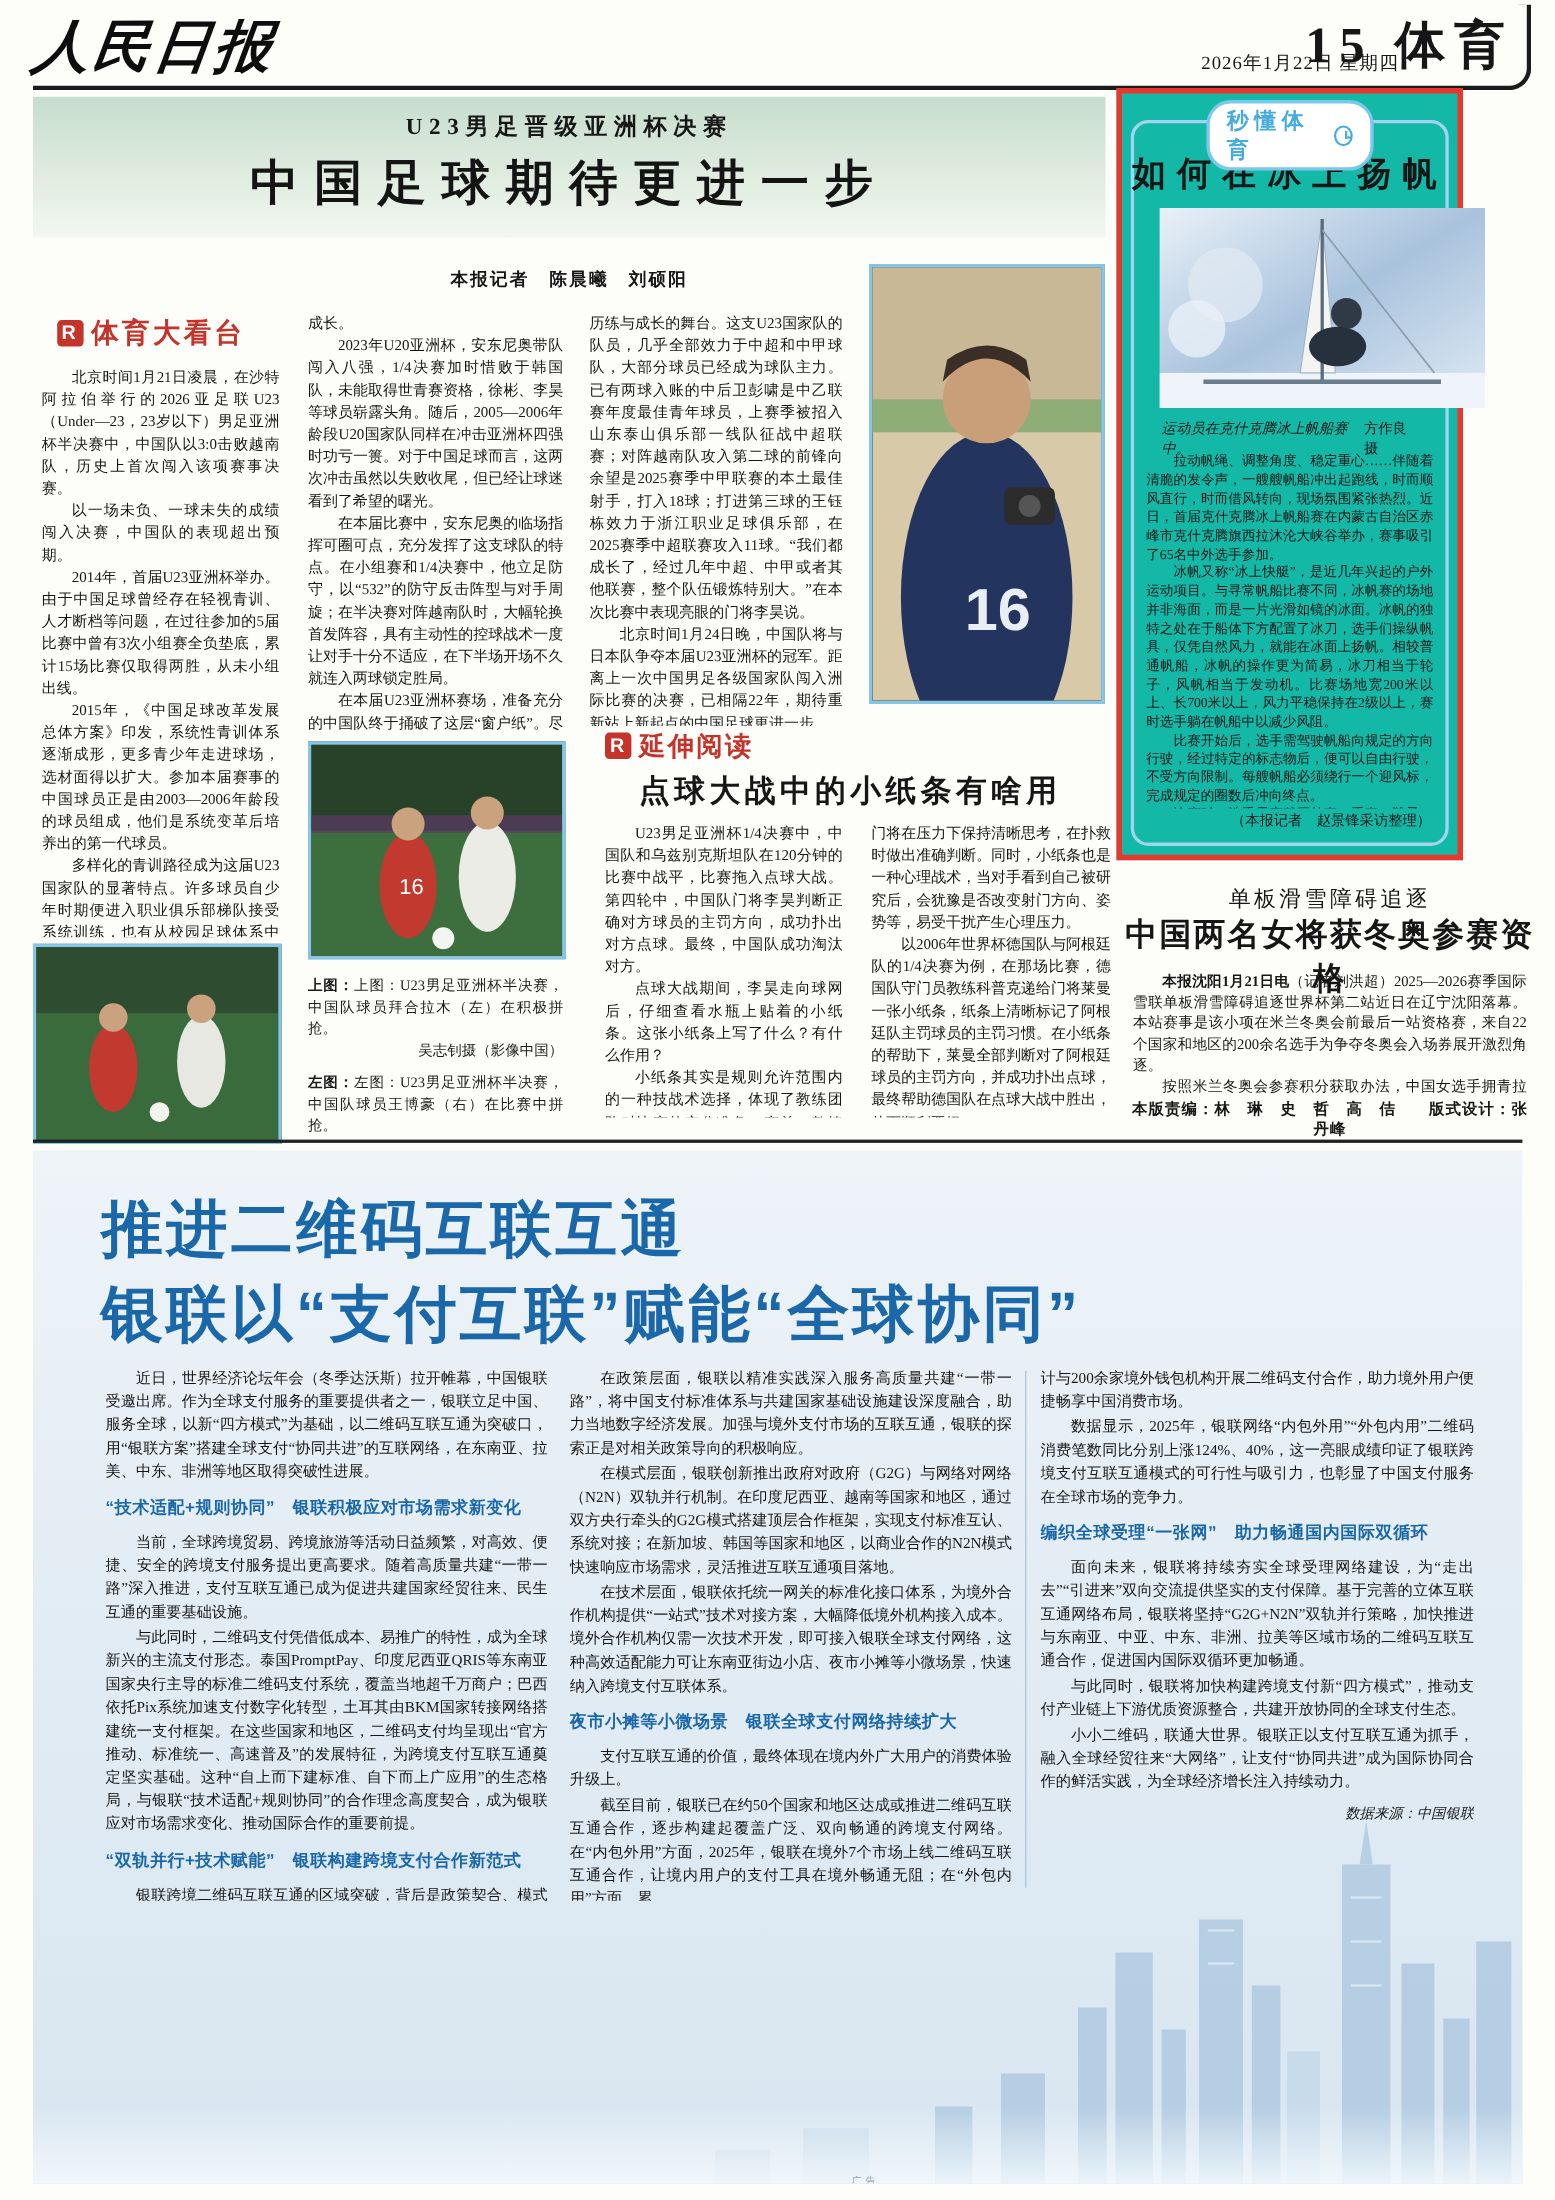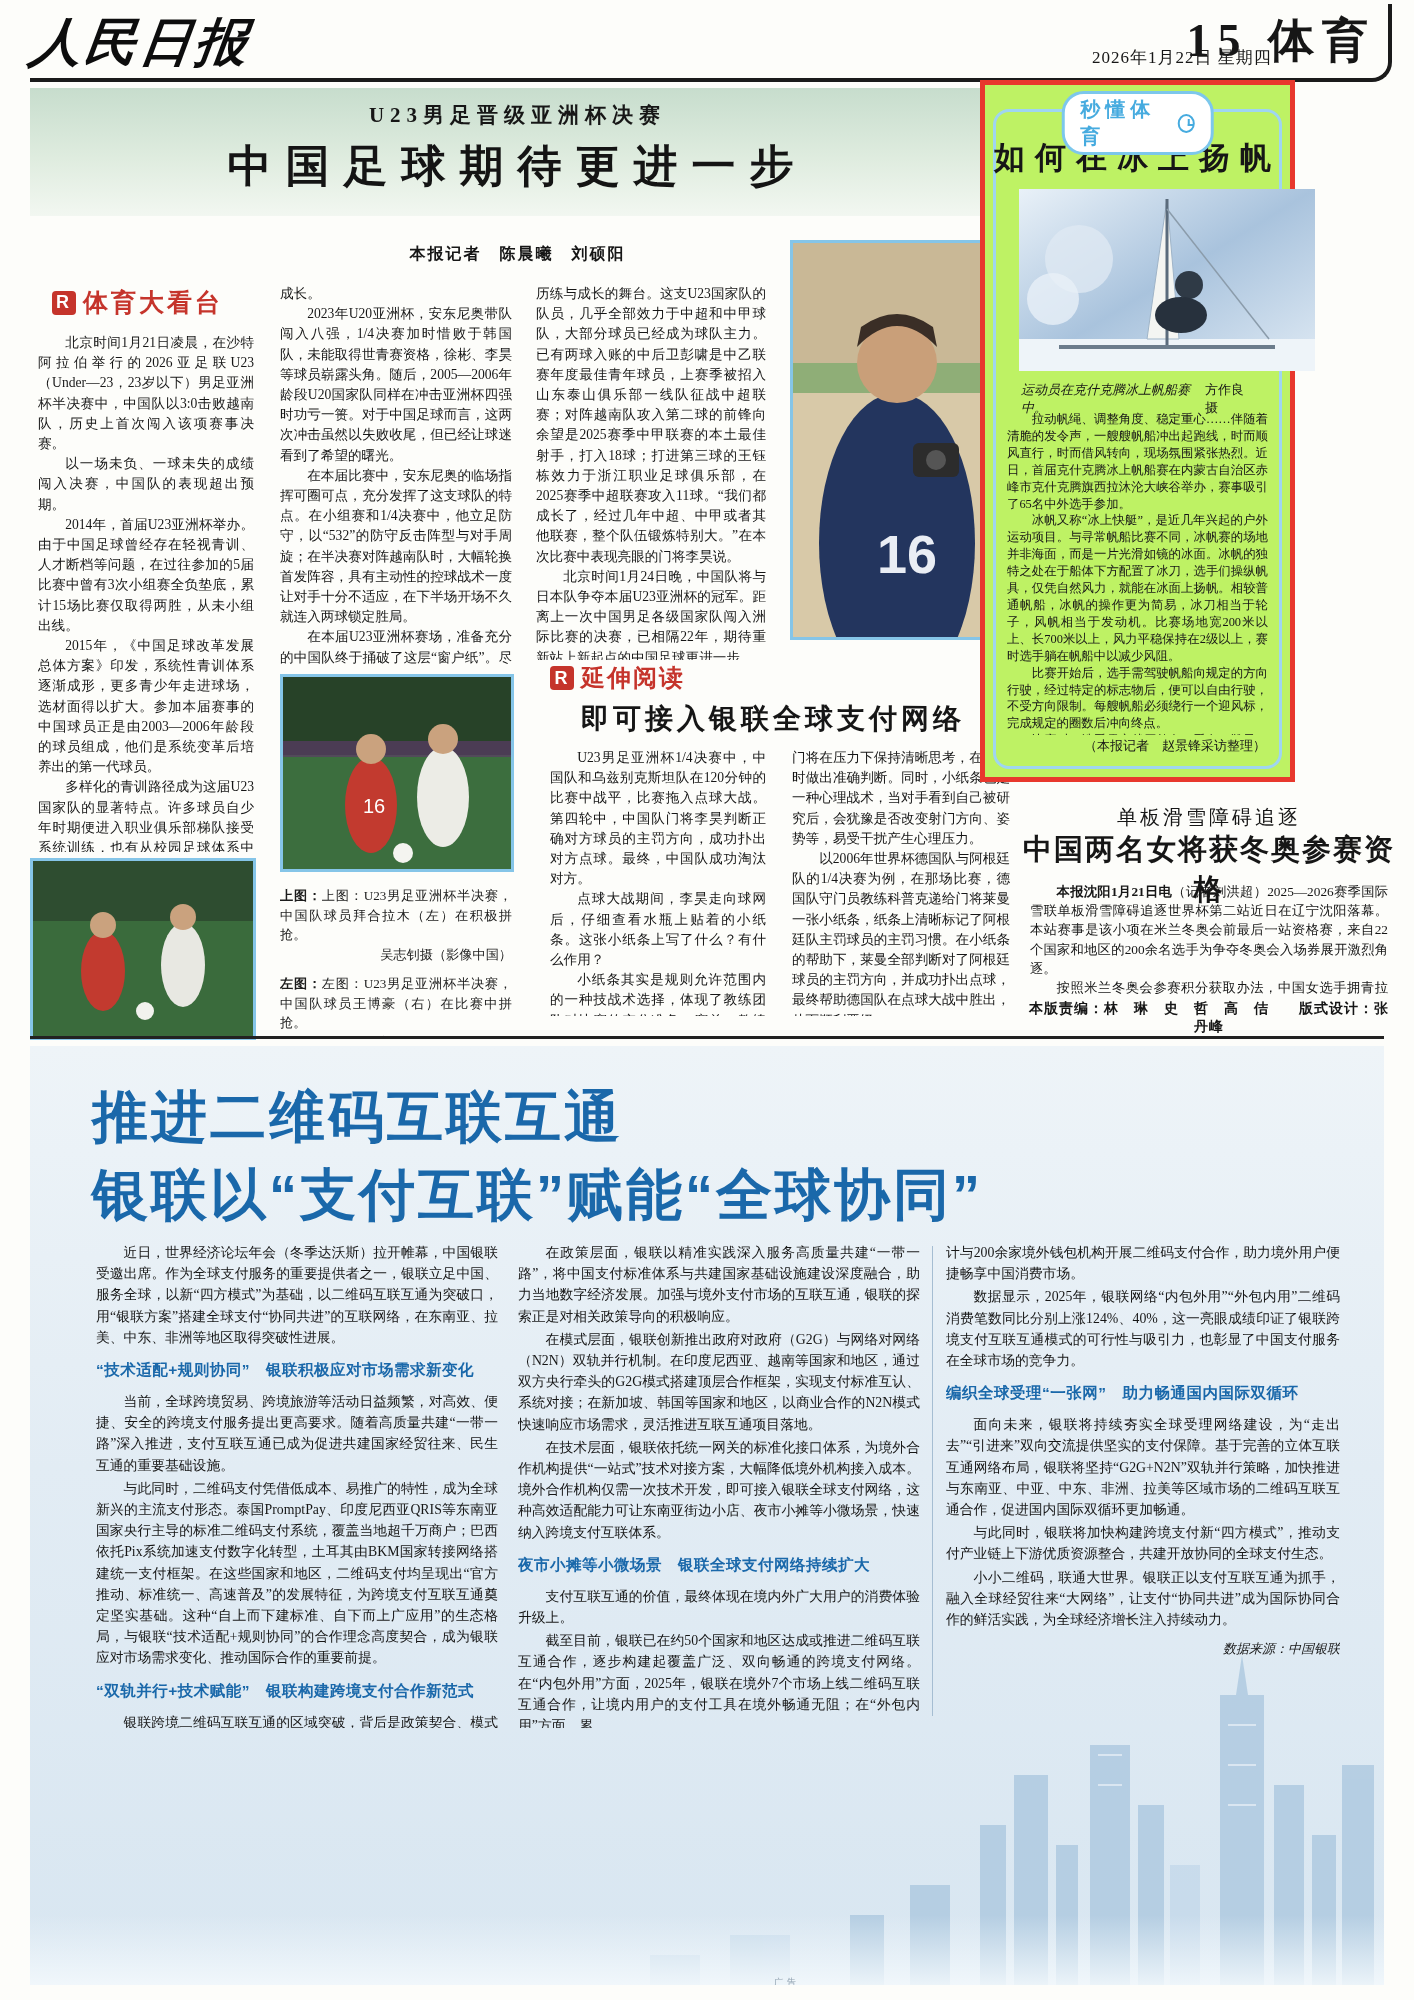--- a/index.html
+++ b/index.html
@@ -33,21 +33,21 @@
   .cap b{font-weight:bold;}
   .cap .credit{display:block;text-align:right;}
   
   .ext-tag{position:absolute;left:550px;top:662px;display:flex;align-items:center;gap:7px;
            font-size:24px;font-weight:bold;color:#c5342b;letter-spacing:2px;}
   .ext-title{position:absolute;left:536px;top:700px;width:474px;text-align:center;
              font-size:28px;font-weight:bold;letter-spacing:4px;}
   
   .mid-rule{position:absolute;left:30px;top:1036px;width:1354px;border-top:3px solid #222;}
   
-  .red-box{position:absolute;left:980px;top:80px;width:315px;height:702px;border:5px solid #e8382d;background:#bef264;}
+  .red-box{position:absolute;left:1015px;top:80px;width:315px;height:702px;border:5px solid #e8382d;background:#14b8a6;}
   .inner-frame{position:absolute;left:8px;right:8px;top:24px;bottom:8px;border:3px solid #9fd5f1;border-radius:16px;}
   .badge{position:absolute;left:50%;top:6px;transform:translateX(-50%);display:flex;align-items:center;gap:8px;
          background:#fff;border:3px solid #7cc7ec;border-radius:22px;padding:2px 16px;z-index:2;}
   .badge-text{font-size:20px;font-weight:bold;color:#46abdf;letter-spacing:5px;font-family:"Liberation Sans",sans-serif;}
   .clock{position:relative;width:19px;height:19px;border:2.5px solid #46abdf;border-radius:50%;background:#fff;}
   .clock:before{content:"";position:absolute;left:8px;top:3px;width:2px;height:7px;background:#46abdf;}
   .clock:after{content:"";position:absolute;left:8px;top:8px;width:6px;height:2px;background:#46abdf;}
   .box-title{position:absolute;left:0;right:0;top:52px;text-align:center;font-size:31px;font-weight:bold;letter-spacing:10px;}
   .box-photo{position:absolute;left:34px;top:104px;width:296px;height:182px;overflow:hidden;}
   .box-cap{position:absolute;left:36px;right:36px;top:296px;display:flex;justify-content:space-between;font-size:13px;}
@@ -165,21 +165,21 @@
       <text x="84" y="330" font-size="54" fill="#e9edf4" font-family="sans-serif" font-weight="bold" data-name="jersey-number">16</text>
       <rect x="120" y="200" width="46" height="34" rx="6" fill="#2c2c2c"></rect>
       <circle cx="143" cy="217" r="10" fill="#555"></circle>
     </svg>
   </div>
 
   <div class="ext-tag" data-name="section-tag-extended-reading">
     <span class="r-logo" data-name="r-logo-icon">R</span>
     <span data-name="section-tag-label">延伸阅读</span>
   </div>
-  <div class="ext-title" data-name="extended-reading-title">即可接入银联全球支付网络</div>
+  <div class="ext-title" data-name="extended-reading-title">点球大战中的小纸条有啥用</div>
   <div class="colbox" style="left:550px;top:748px;width:216px;height:268px;" data-name="extended-reading-column-1">
     <p data-name="paragraph">U23男足亚洲杯1/4决赛中，中国队和乌兹别克斯坦队在120分钟的比赛中战平，比赛拖入点球大战。第四轮中，中国队门将李昊判断正确对方球员的主罚方向，成功扑出对方点球。最终，中国队成功淘汰对方。</p>
     <p data-name="paragraph">点球大战期间，李昊走向球网后，仔细查看水瓶上贴着的小纸条。这张小纸条上写了什么？有什么作用？</p>
     <p data-name="paragraph">小纸条其实是规则允许范围内的一种技战术选择，体现了教练团队对比赛的充分准备。赛前，教练团队通过反复观看对方球员的比赛录像，分析对方的助跑节奏、惯用方向等主罚习惯，整理浓缩在小纸条上给予门将提示，帮助</p>
   </div>
   <div class="colbox" style="left:792px;top:748px;width:218px;height:268px;" data-name="extended-reading-column-2">
     <p class="noind" data-name="paragraph">门将在压力下保持清晰思考，在扑救时做出准确判断。同时，小纸条也是一种心理战术，当对手看到自己被研究后，会犹豫是否改变射门方向、姿势等，易受干扰产生心理压力。</p>
     <p data-name="paragraph">以2006年世界杯德国队与阿根廷队的1/4决赛为例，在那场比赛，德国队守门员教练科普克递给门将莱曼一张小纸条，纸条上清晰标记了阿根廷队主罚球员的主罚习惯。在小纸条的帮助下，莱曼全部判断对了阿根廷球员的主罚方向，并成功扑出点球，最终帮助德国队在点球大战中胜出，从而顺利晋级。</p>
 
   </div>

